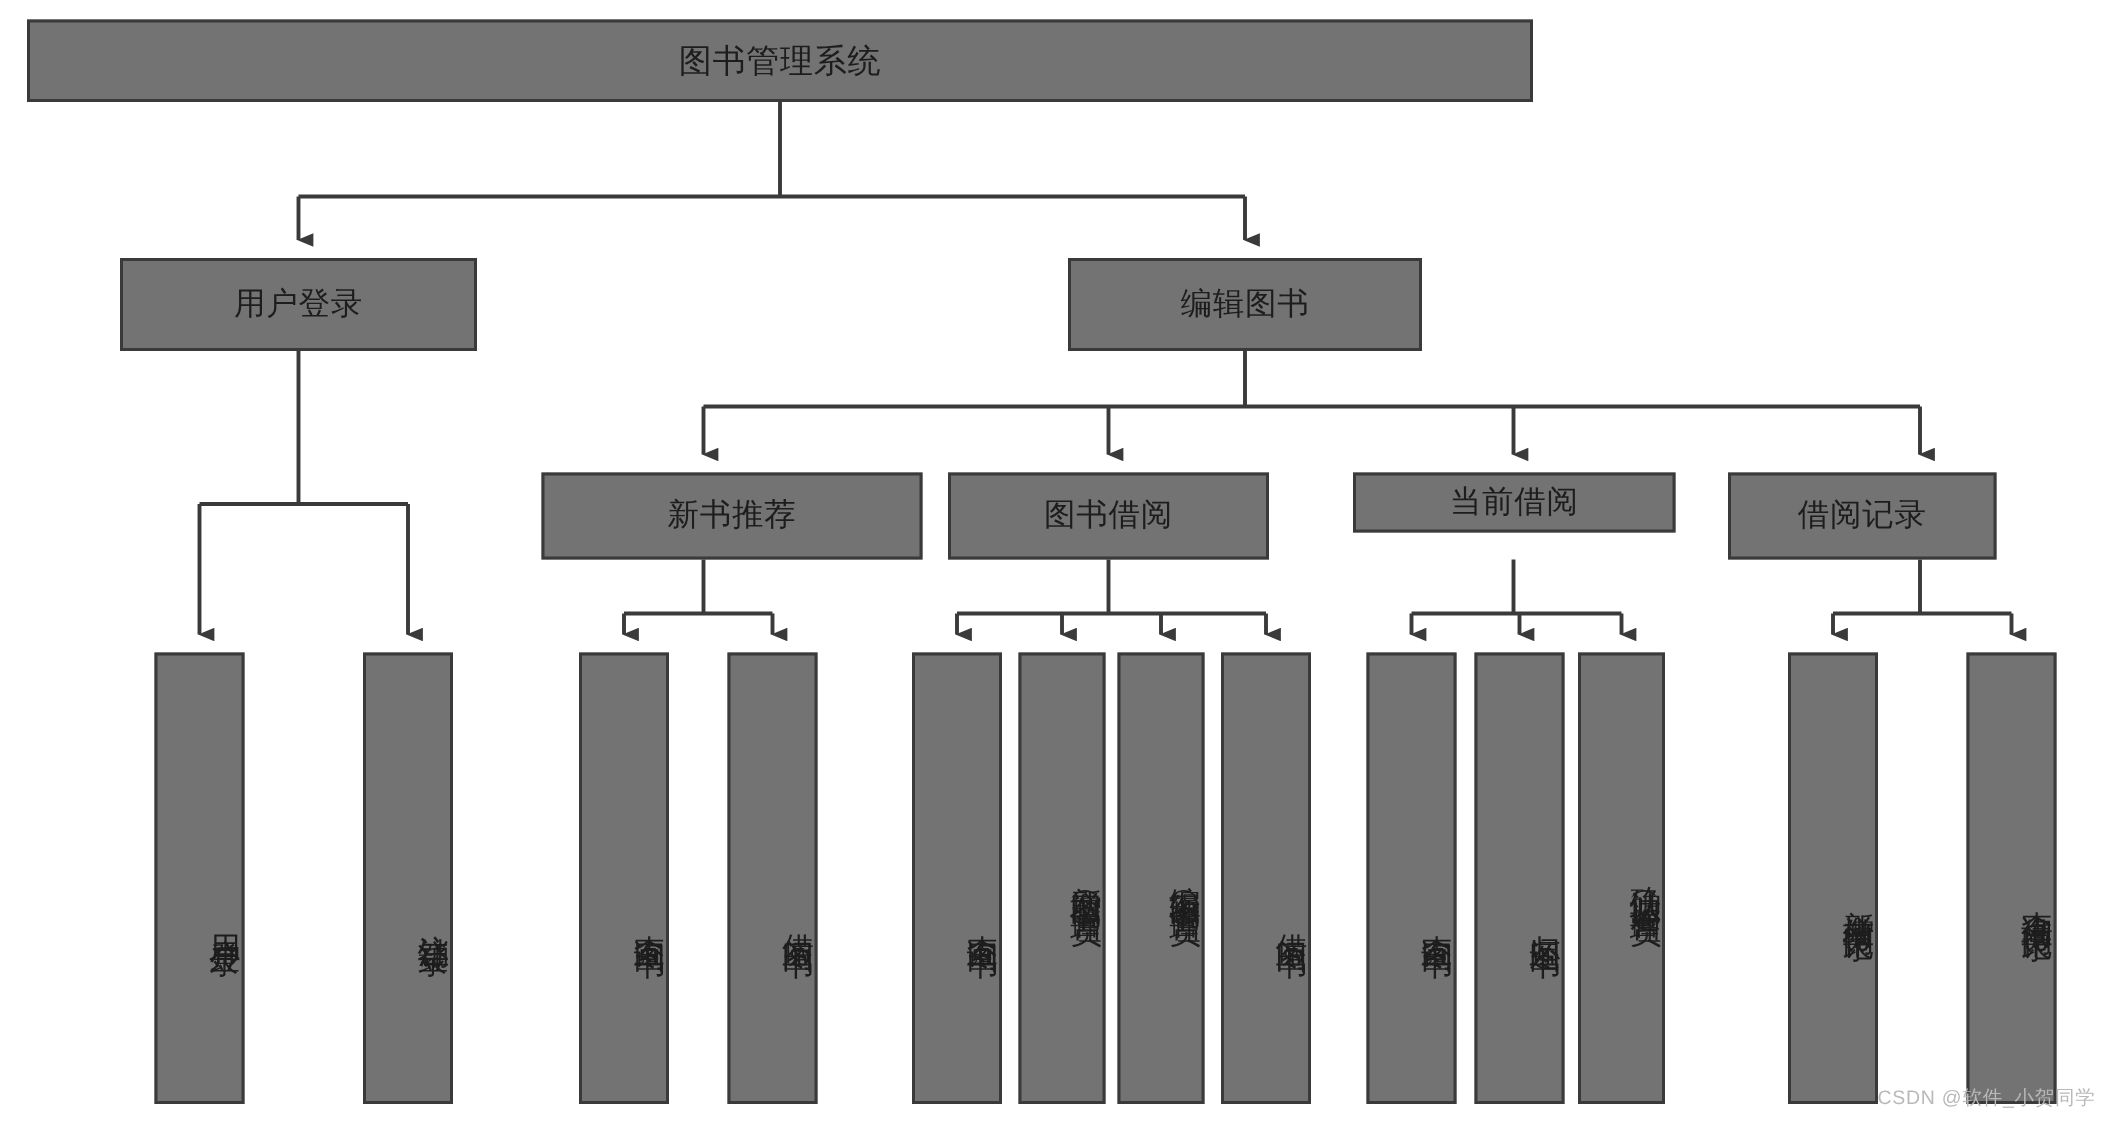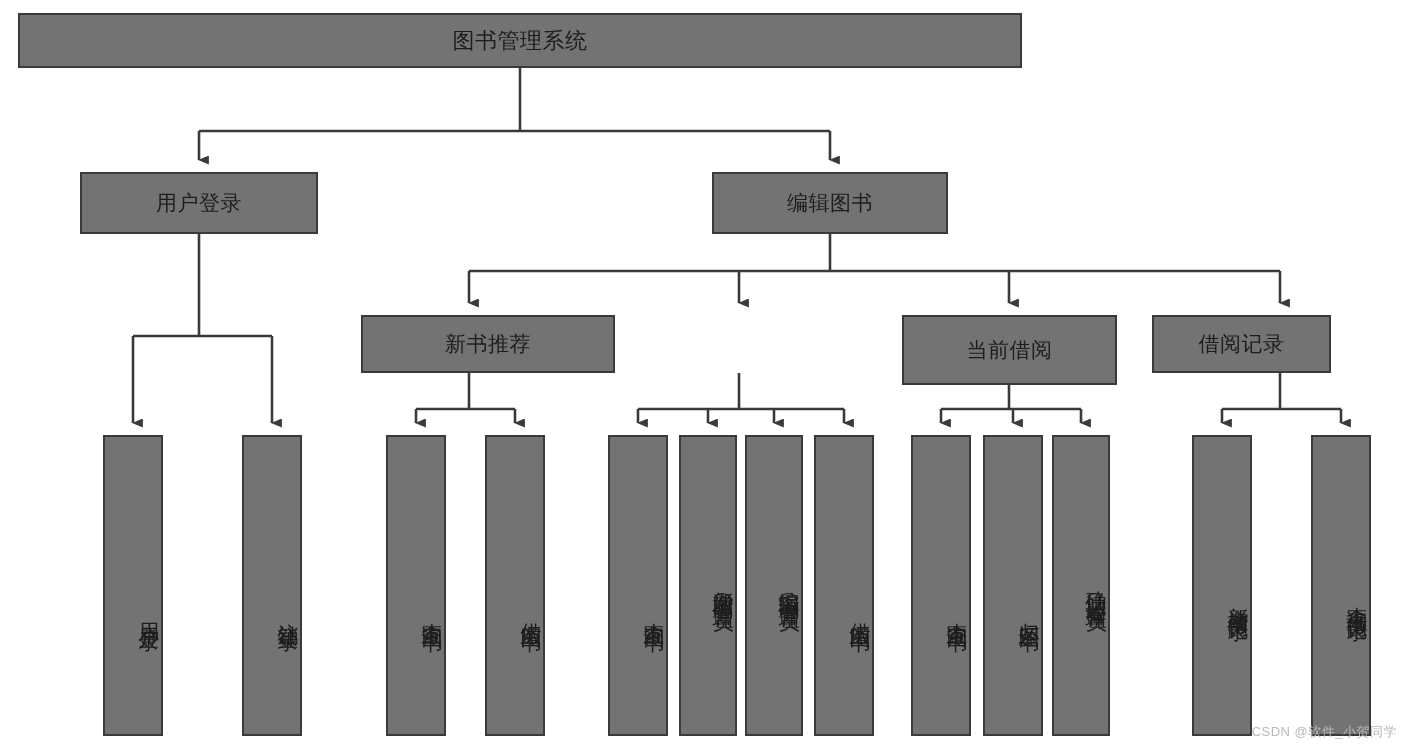--- a/index.html
+++ b/index.html
@@ -137,22 +137,25 @@
   </div>
 
   <div class="node horiz" style="left:712px; top:172px; width:236px; height:62px;">
     <span class="node-label">编辑图书</span>
   </div>
 
   <div class="node horiz" style="left:361px; top:315px; width:254px; height:58px;">
     <span class="node-label">新书推荐</span>
   </div>
 
-
-  <div class="node horiz" style="left:902px; top:315px; width:215px; height:70px;">
+  <div class="node horiz" style="left:632px; top:315px; width:214px; height:58px;">
+    <span class="node-label">图书借阅</span>
+  </div>
+
+  <div class="node horiz" style="left:902px; top:315px; width:215px; height:40px;">
     <span class="node-label">当前借阅</span>
   </div>
 
   <div class="node horiz" style="left:1152px; top:315px; width:179px; height:58px;">
     <span class="node-label">借阅记录</span>
   </div>
 
   <div class="node vert" style="left:103px; top:435px; width:60px; height:301px; padding-top:58px;">
     <span class="node-label">用户登录</span>
   </div>

